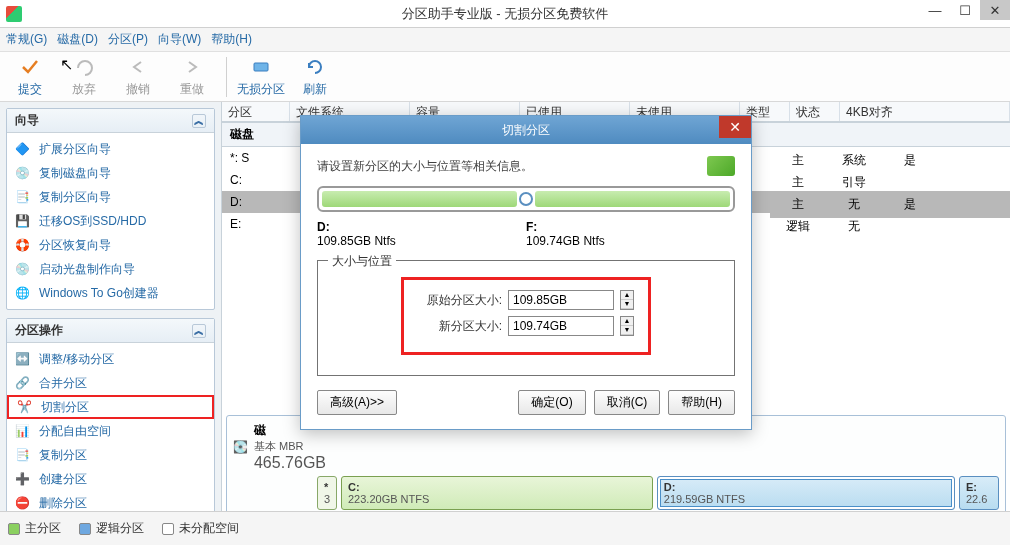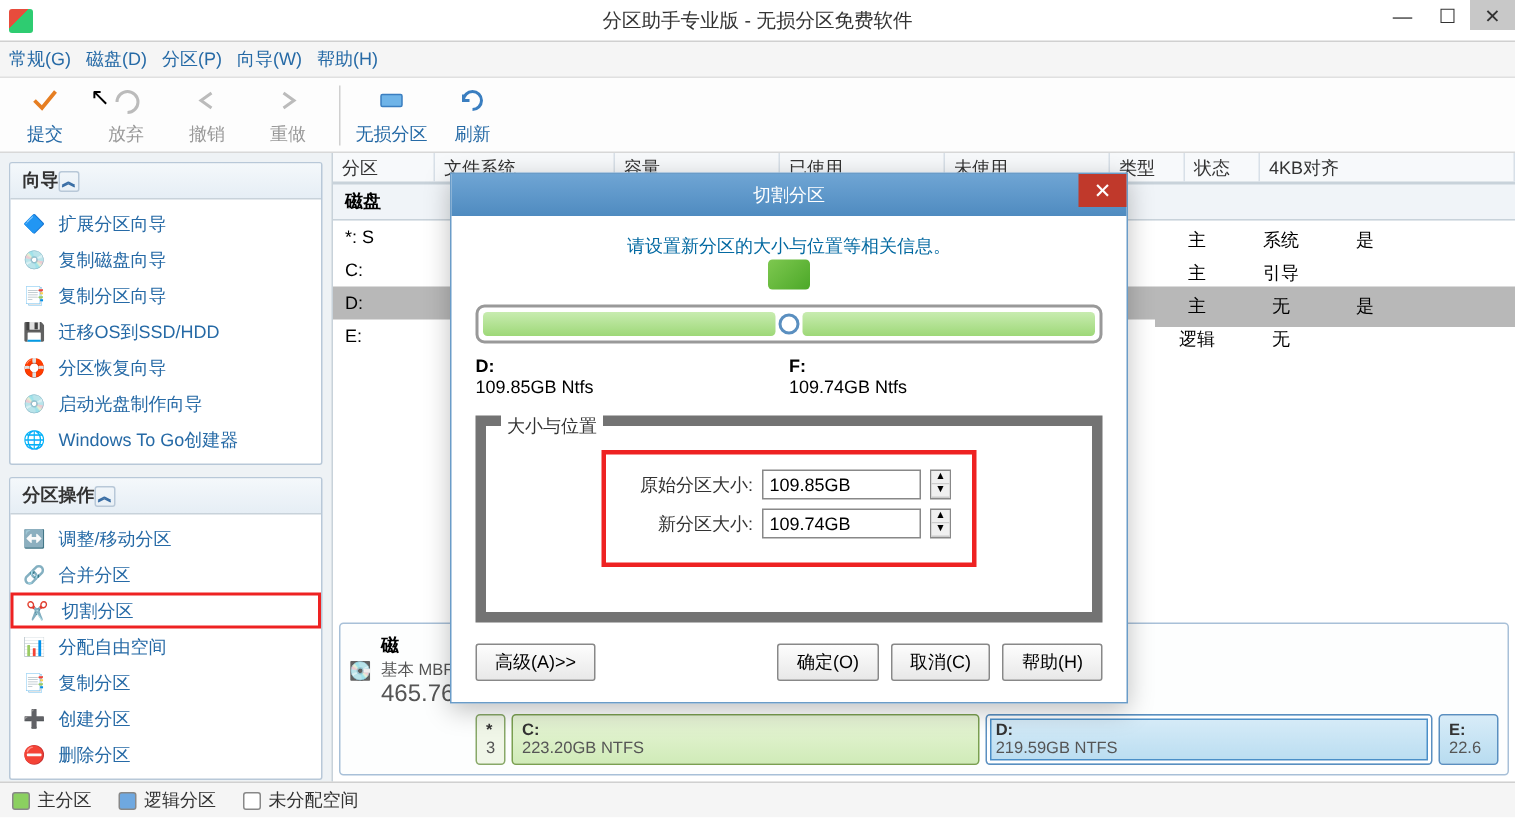--- a/index.html
+++ b/index.html
@@ -26,21 +26,21 @@
 .tbtn .ticon { width: 24px; height: 24px; display: flex; align-items: center; justify-content: center; }
 .tsep { width: 1px; height: 40px; background: #d0d0d0; margin: 0 4px; }
 
 
 .main { display: flex; height: calc(545px - 28px - 24px - 50px - 22px); }
 .sidebar { width: 222px; background: #eef2f5; border-right: 1px solid #c8d2da; padding: 6px; overflow: hidden; }
 .content { flex: 1; position: relative; background: #fff; overflow: hidden; }
 
 
 .panel { background: #fff; border: 1px solid #b8c8d8; margin-bottom: 8px; border-radius: 2px; }
-.panel-head { height: 24px; background: linear-gradient(#f4f8fb,#e6eef5); border-bottom: 1px solid #c8d2da; display: flex; align-items: center; justify-content: flex-start; padding: 0 8px; font-weight: bold; color: #333; }
+.panel-head { height: 24px; background: linear-gradient(#f4f8fb,#e6eef5); border-bottom: 1px solid #c8d2da; display: flex; align-items: center; justify-content: space-between; padding: 0 8px; font-weight: bold; color: #333; }
 .panel-head .chev { color: #3a6ea5; font-size: 10px; border:1px solid #b8c8d8;border-radius:2px;width:14px;height:14px;display:flex;align-items:center;justify-content:center;}
 .panel-body { padding: 4px 0; }
 .sitem { height: 24px; display: flex; align-items: center; padding: 0 8px; gap: 8px; color: #266aa6; cursor: default; }
 .sitem.sel { border: 2px solid #e22; color: #266aa6; }
 .sicon { width: 16px; height: 16px; display: flex; align-items: center; justify-content: center; }
 
 
 .colheads { height: 20px; border-bottom: 1px solid #c8d2da; display: flex; font-size: 12px; color: #333; background: #f7f9fb; }
 .colheads div { padding: 2px 6px; border-right: 1px solid #d8e0e8; }
 
@@ -58,38 +58,38 @@
 .pgraphic { position: absolute; left: 4px; right: 4px; bottom: 6px; border: 1px solid #a8c0d8; border-radius: 3px; background: #fdfefe; padding: 6px; }
 .pg-head { display:flex;align-items:center;gap:6px;margin-bottom:4px;}
 .pg-head .dlabel { font-weight:bold;}
 .pg-bars { display:flex; gap:4px; }
 .pg-bar { border:1px solid #7aa050; border-radius:3px; padding:4px 6px; background:linear-gradient(#e8f5d8,#d0ebb8); position:relative; }
 .pg-bar.star { border-color:#88a868; background:#f0f6e8; width:20px; }
 .pg-bar .plabel { font-weight:bold; font-size:11px; color:#333;}
 .pg-bar .psub { font-size:11px; color:#555;}
 
 
-.footer { height: 24px; background: #f5f5f5; border-top: 1px solid #d0d0d0; display: flex; align-items: center; padding: 0 8px; gap: 18px; position:absolute; bottom:0; left:0; right:0;}
+.footer { height: 34px; background: #f5f5f5; border-top: 1px solid #d0d0d0; display: flex; align-items: center; padding: 0 8px; gap: 18px; position:absolute; bottom:0; left:0; right:0;}
 .legend { display: flex; align-items: center; gap: 5px; color: #333; }
 .legend .sw { width: 12px; height: 12px; border-radius: 2px; border:1px solid #888;}
 
 
 .modal { position: absolute; left: 300px; top: 115px; width: 452px; background: #fff; border: 1px solid #6a9cc8; box-shadow: 0 4px 16px rgba(0,0,0,0.25); }
 .modal-title { height: 28px; background: linear-gradient(#6fa5d4,#4f8bc0); color: #fff; display: flex; align-items: center; justify-content: center; position: relative; font-size: 13px; }
 .modal-title .mclose { position: absolute; right: 0; top: 0; width: 32px; height: 22px; background: #c0392b; color: #fff; display: flex; align-items: center; justify-content: center; font-size: 14px; }
 .modal-body { padding: 12px 16px 14px; }
-.modal-hint { display:flex;justify-content:space-between;align-items:center;margin-bottom:10px;color:#0369a1;flex-direction:column;}
+.modal-hint { display:flex;justify-content:space-between;align-items:center;margin-bottom:10px;color:#404040;}
 .ship-icon { width:28px;height:20px;background:linear-gradient(135deg,#7ec850,#4ca828);border-radius:3px;}
 .slider-wrap { border: 2px solid #999; border-radius: 6px; padding: 3px; display: flex; background:#fff; margin-bottom:8px;}
 .slider-part { background: linear-gradient(#c8ecb0,#9ed878); border-radius: 3px; flex:1; height: 16px; }
 .slider-handle { width: 14px; height: 14px; border: 2px solid #5a8fc0; border-radius: 50%; background: #fff; margin: 0 2px; align-self:center;}
 .slider-labels { display:flex; margin-top:2px; margin-bottom:12px;}
 .slider-labels > div { flex:1; }
 .slider-labels b { display:block;}
-.groupbox { border:7px solid #737373; position:relative; padding:16px 10px 30px; margin-bottom:14px;}
+.groupbox { border:1px solid #737373; position:relative; padding:16px 10px 20px; margin-bottom:14px;}
 .groupbox-title { position:absolute; top:-8px; left:10px; background:#fff; padding:0 4px; color:#333;}
 .redbox { border: 3px solid #e22; padding: 10px 14px; width: 250px; margin: 0 auto; }
 .formrow { display:flex; align-items:center; justify-content:flex-end; gap:6px; margin-bottom:6px;}
 .formrow label { color:#333; }
 .formrow .ibox { border:1px solid #888; width:106px; height:20px; display:flex; align-items:center; padding:0 4px; background:#fff;}
 .spin { width:14px; display:flex; flex-direction:column; border:1px solid #888;}
 .spin div { height:9px; font-size:7px; text-align:center; line-height:8px; background:#f0f0f0; border-bottom:1px solid #ccc;}
 .modal-foot { display:flex; gap:8px; justify-content:flex-end; align-items:center;}
 .modal-foot .adv { margin-right:auto; }
 .btn { border:1px solid #888; background:linear-gradient(#fdfdfd,#e8e8e8); padding:3px 12px; border-radius:2px; cursor:default;}

